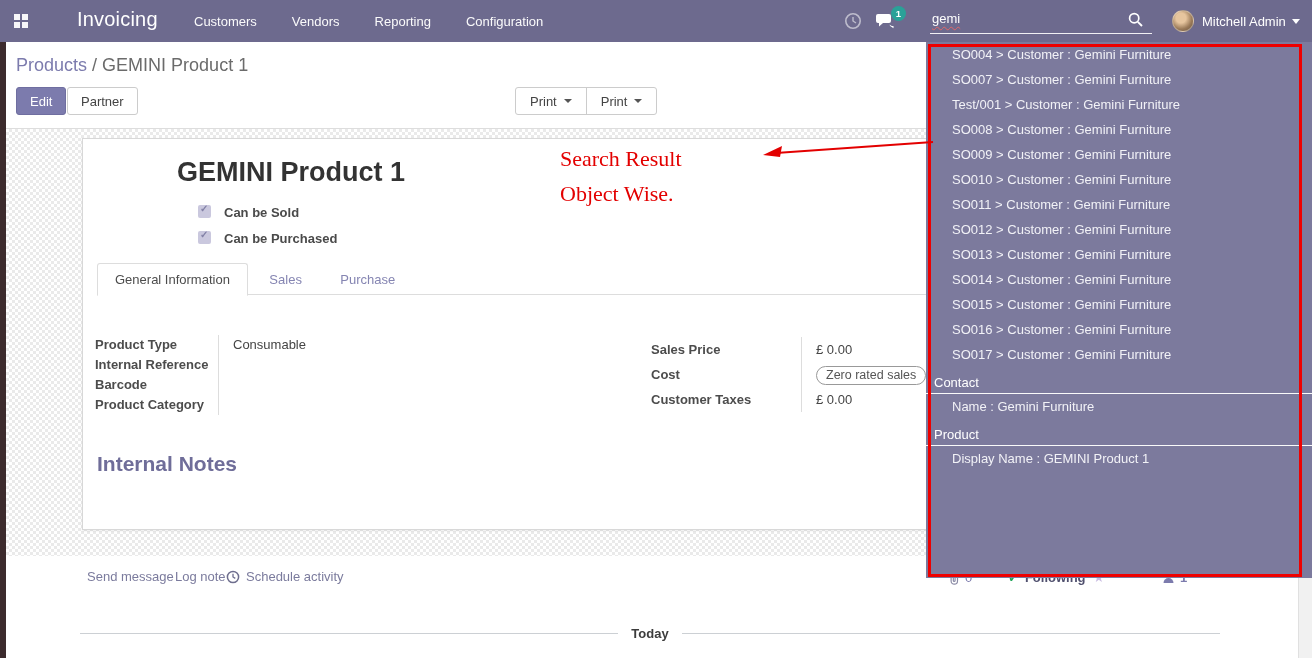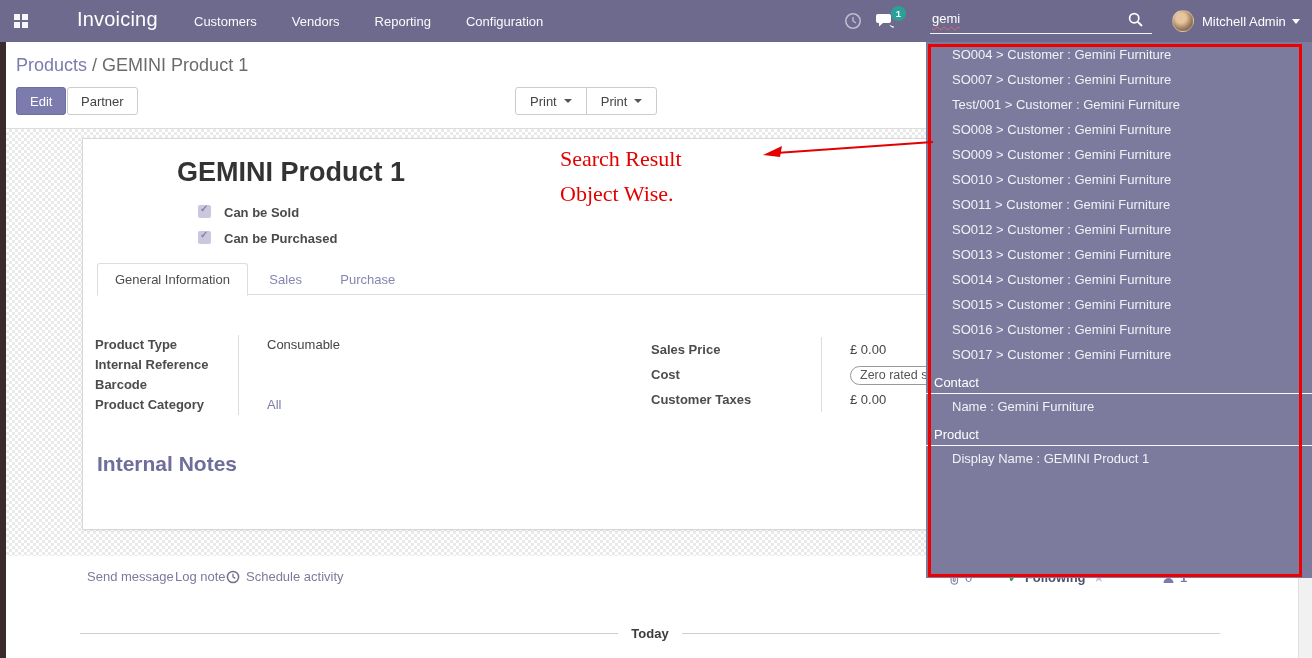--- a/index.html
+++ b/index.html
@@ -66,21 +66,21 @@
   .tabs { position:absolute; left:14px; top:124px; right:1px; height:32px; border-bottom:1px solid #ddd; }
   .tab { display:inline-block; height:31px; line-height:31px; padding:0 17px; font-size:13px; color:#8585b2; cursor:pointer; vertical-align:bottom; }
   .tab.active { background:#fff; border:1px solid #ddd; border-bottom:1px solid #fff; border-radius:3px 3px 0 0;
     color:#4c4c4c; height:33px; margin-bottom:-1px; }
   .fgroup { position:absolute; display:flex; }
   .fgroup.gl { left:12px; top:196px; }
   .fgroup.gr { left:568px; top:198px; }
   .fcol-labels .flabel { font-size:13px; font-weight:bold; color:#4c4c4c; }
   .gl .flabel { width:123px; height:20px; line-height:20px; }
   .gr .flabel { width:150px; height:25px; line-height:25px; }
-  .fcol-values { border-left:1px solid #ddd; padding-left:28px;margin-left:20px; }
+  .fcol-values { border-left:1px solid #ddd; padding-left:14px; }
   .fvalue { font-size:13px; color:#444; }
   .gl .fvalue { height:20px; line-height:20px; min-width:180px; }
   .gr .fvalue { height:25px; line-height:25px; min-width:140px; }
   .fvalue.link { color:#7c7bad; cursor:pointer; }
   .pill { display:inline-block; border:1px solid #999; border-radius:11px; padding:0 9px; font-size:12.5px;
     color:#555; line-height:17px; margin-top:2px; }
   .notes-title { position:absolute; left:14px; top:313px; font-size:21px; font-weight:bold; color:#6f6d99; }
 
   
   .ann-text { position:absolute; z-index:20; font-family:"Liberation Serif", serif; color:#e30000; font-size:22px; }
@@ -196,21 +196,20 @@
         <div class="fcol-labels">
           <div class="flabel">Product Type</div>
           <div class="flabel">Internal Reference</div>
           <div class="flabel">Barcode</div>
           <div class="flabel">Product Category</div>
         </div>
         <div class="fcol-values">
           <div class="fvalue">Consumable</div>
           <div class="fvalue"></div>
           <div class="fvalue"></div>
-          <div class="fvalue link">All</div>
         </div>
       </div>
 
       <div class="fgroup gr">
         <div class="fcol-labels">
           <div class="flabel">Sales Price</div>
           <div class="flabel">Cost</div>
           <div class="flabel">Customer Taxes</div>
         </div>
         <div class="fcol-values">

